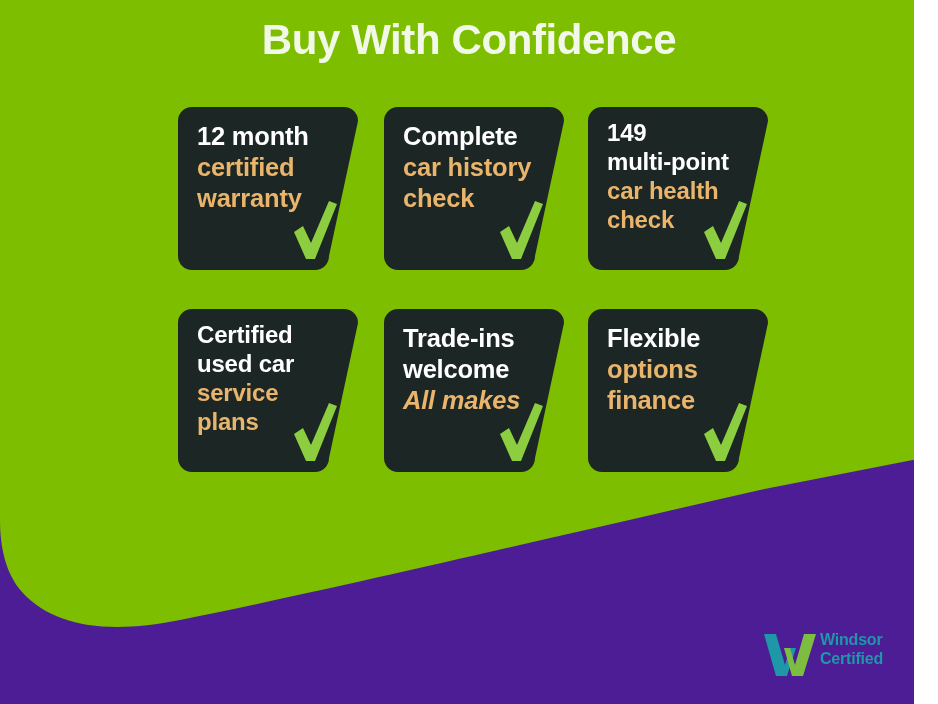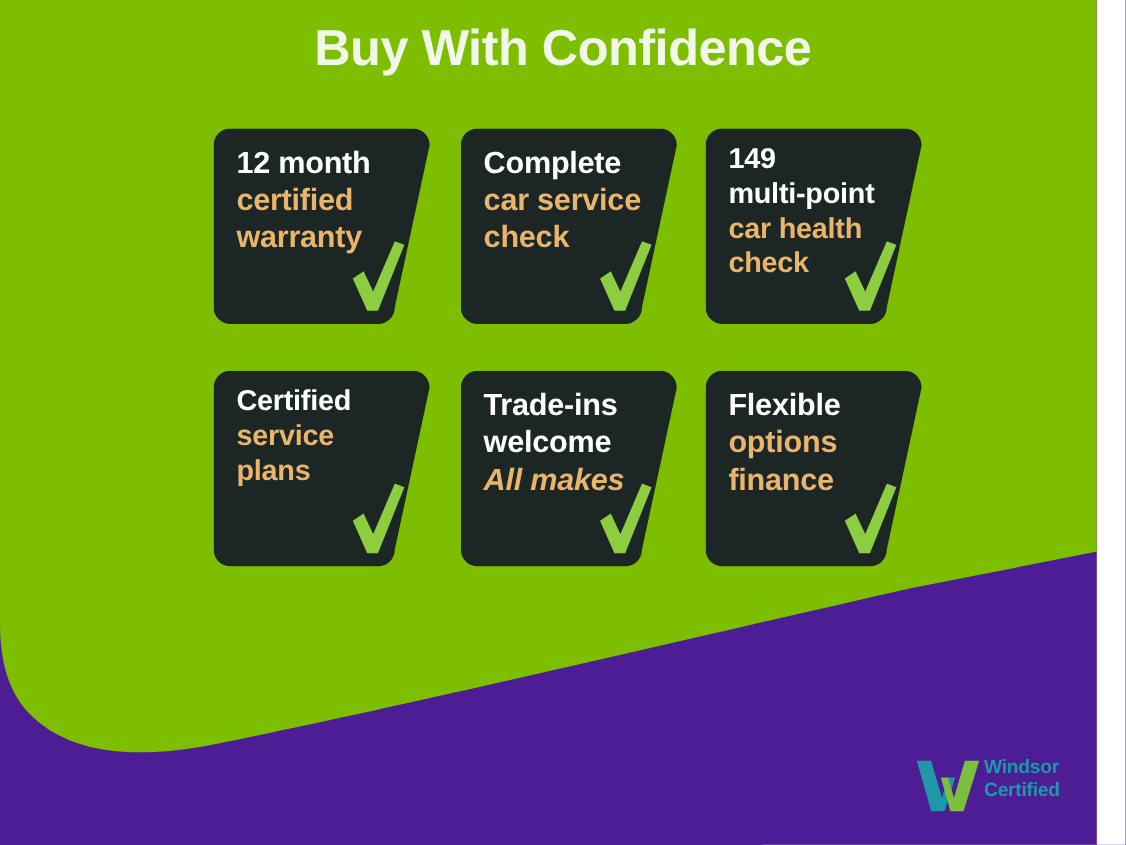--- a/index.html
+++ b/index.html
@@ -126,21 +126,21 @@
         <path d="M 3,31 L 12,25 L 20,42 L 38,0 L 46,3 L 24,58 L 15,58 Z" fill="#8CCE3F"></path>
       </svg>
     </div>
 
     <div class="card" style="left:384px; top:107px; width:182px; height:163px;">
       <svg class="card-shape" viewBox="0 0 182 163" preserveAspectRatio="none">
         <path d="M 14,0 H 166 a 14,14 0 0 1 14,14 L 151,149 a 14,14 0 0 1 -14,14 H 14 A 14,14 0 0 1 0,149 V 14 A 14,14 0 0 1 14,0 Z" fill="#1C2624"></path>
       </svg>
       <div class="card-text">
         <span class="ln-white" style="color: rgb(255, 255, 255);">Complete</span>
-        <span class="ln-amber" style="color: rgb(233, 180, 107);">car service</span>
+        <span class="ln-amber" style="color: rgb(233, 180, 107);">car history</span>
         <span class="ln-amber" style="color: rgb(233, 180, 107);">check</span>
       </div>
       <svg class="tick" style="left:113px; top:94px; width:48px; height:60px;" viewBox="0 0 48 60">
         <path d="M 3,31 L 12,25 L 20,42 L 38,0 L 46,3 L 24,58 L 15,58 Z" fill="#8CCE3F"></path>
       </svg>
     </div>
 
     <div class="card" style="left:588px; top:107px; width:182px; height:163px;">
       <svg class="card-shape" viewBox="0 0 182 163" preserveAspectRatio="none">
         <path d="M 14,0 H 166 a 14,14 0 0 1 14,14 L 151,149 a 14,14 0 0 1 -14,14 H 14 A 14,14 0 0 1 0,149 V 14 A 14,14 0 0 1 14,0 Z" fill="#1C2624"></path>
@@ -155,20 +155,21 @@
         <path d="M 3,31 L 12,25 L 20,42 L 38,0 L 46,3 L 24,58 L 15,58 Z" fill="#8CCE3F"></path>
       </svg>
     </div>
 
     <div class="card" style="left:178px; top:309px; width:182px; height:163px;">
       <svg class="card-shape" viewBox="0 0 182 163" preserveAspectRatio="none">
         <path d="M 14,0 H 166 a 14,14 0 0 1 14,14 L 151,149 a 14,14 0 0 1 -14,14 H 14 A 14,14 0 0 1 0,149 V 14 A 14,14 0 0 1 14,0 Z" fill="#1C2624"></path>
       </svg>
       <div class="card-text" style="font-size:24px; top:11px;">
         <span class="ln-white" style="color: rgb(255, 255, 255);">Certified</span>
+        <span class="ln-white" style="color: rgb(255, 255, 255);">used car</span>
         <span class="ln-amber" style="color: rgb(233, 180, 107);">service</span>
         <span class="ln-amber" style="color: rgb(233, 180, 107);">plans</span>
       </div>
       <svg class="tick" style="left:113px; top:94px; width:48px; height:60px;" viewBox="0 0 48 60">
         <path d="M 3,31 L 12,25 L 20,42 L 38,0 L 46,3 L 24,58 L 15,58 Z" fill="#8CCE3F"></path>
       </svg>
     </div>
 
     <div class="card" style="left:384px; top:309px; width:182px; height:163px;">
       <svg class="card-shape" viewBox="0 0 182 163" preserveAspectRatio="none">

